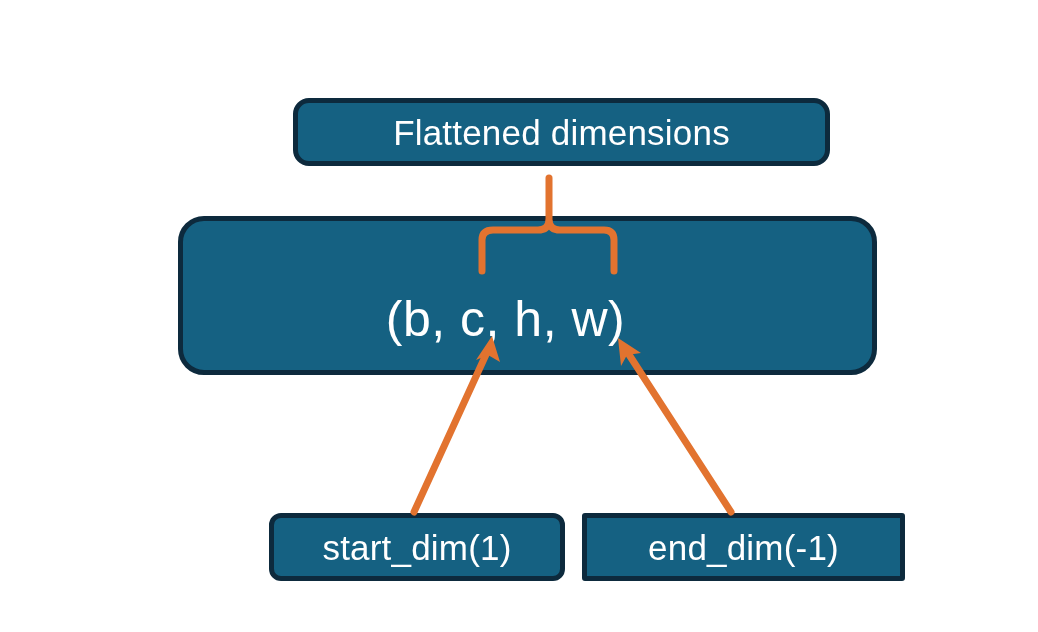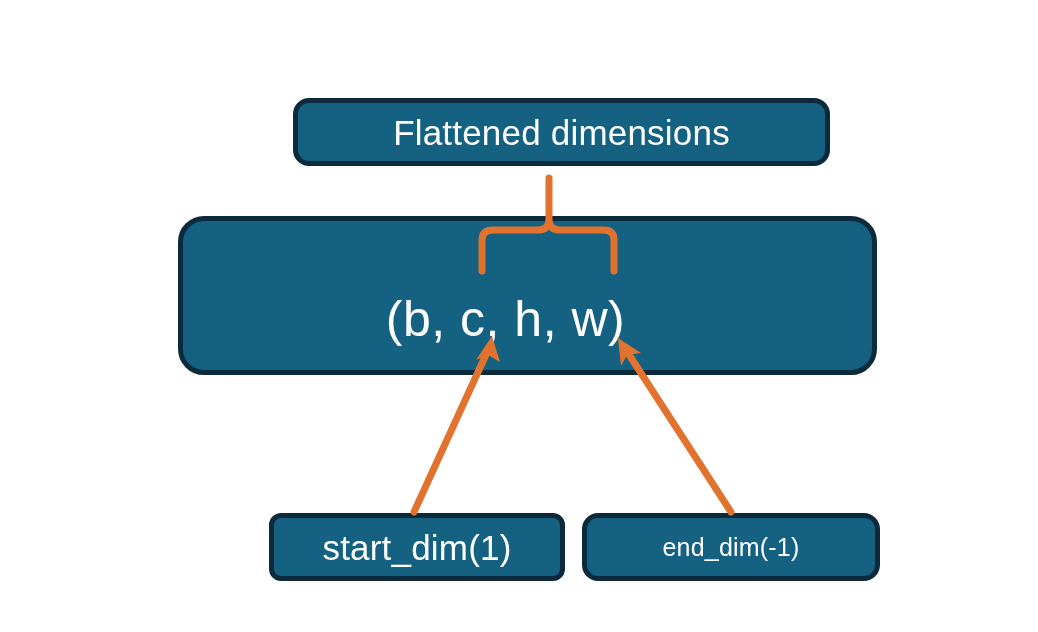--- a/index.html
+++ b/index.html
@@ -75,24 +75,24 @@
     top: 513px;
     width: 296px;
     height: 68px;
     border-radius: 12px;
     font-size: 35px;
   }
 
   #node-end-dim {
     left: 582px;
     top: 513px;
-    width: 298px;
+    width: 323px;
     height: 68px;
-    border-radius: 16px;
-    font-size: 25px;
+    border-radius: 3px;
+    font-size: 35px;
   }
 
   
   #overlay {
     position: absolute;
     left: 0;
     top: 0;
     width: 1038px;
     height: 632px;
     pointer-events: none;

